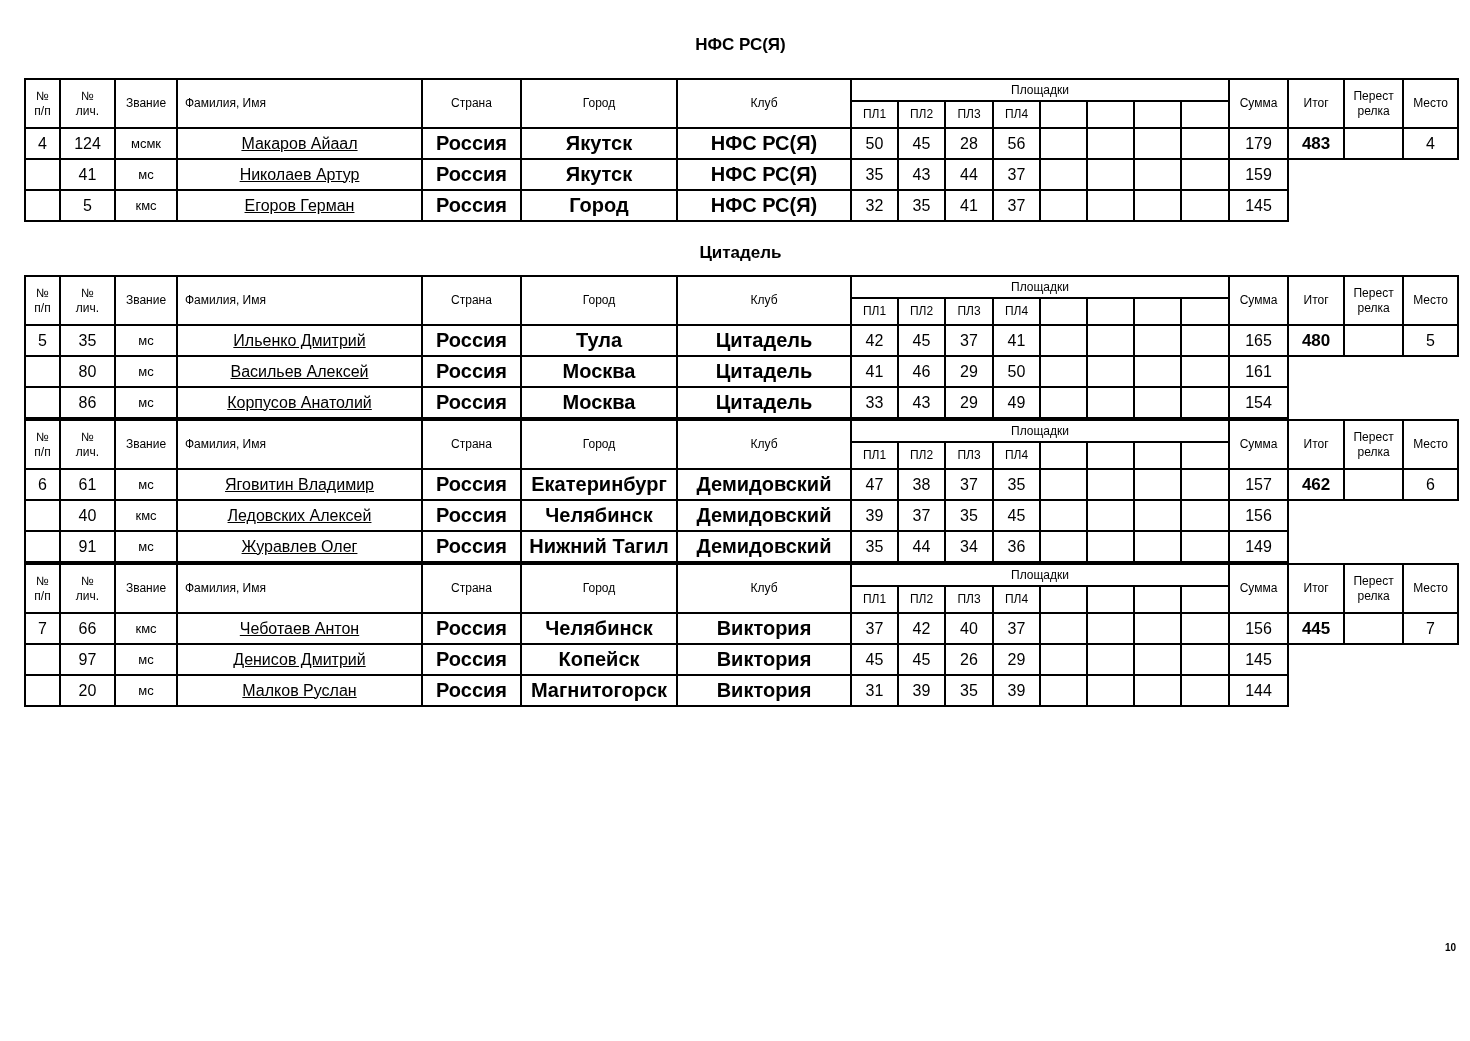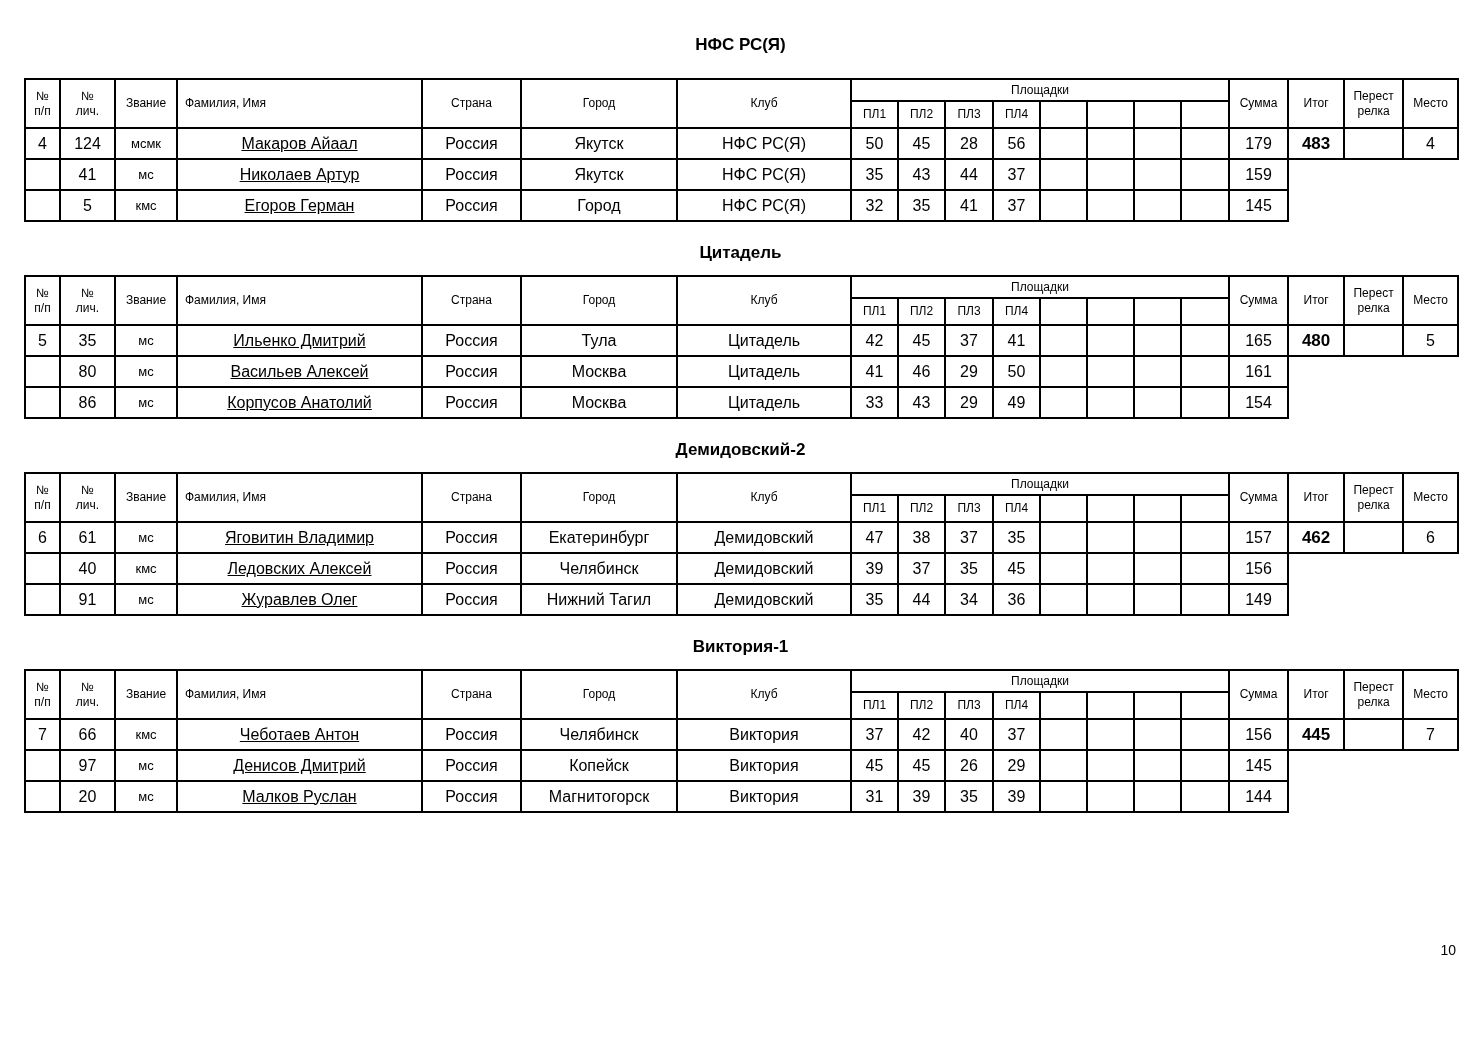--- a/index.html
+++ b/index.html
@@ -43,28 +43,28 @@
     white-space: pre-line;
     line-height: 1.25;
   }
   table.results th.h-name { text-align: left; padding-left: 7px; }
   tr.hr1 { height: 22px; }
   tr.hr2 { height: 27px; }
   tbody tr { height: 31px; }
   td.c-num   { font-size: 16px; }
   td.c-rank  { font-size: 13px; margin-left: 14px; }
   td.c-name  { font-size: 16px; text-align: left; padding-left: 10px; text-decoration: underline; }
-  td.c-text  { font-size: 16px; }
+  td.c-text  { font-size: 20px; font-weight: bold; }
   td.c-total { font-size: 17px; font-weight: bold; }
   td.ghost   { border: none; background: transparent; }
   .page-number {
     position: absolute;
     top: 942px; right: 14px;
-    font-size: 14px;
-    font-weight: normal;
+    font-size: 10px;
+    font-weight: bold;
   }
 </style>
 </head>
 <body>
 
 <main class="page">
   <div id="blocks">
       <section class="block">
         <h2 class="block-title">НФС РС(Я)</h2>
         <table class="results">
@@ -287,21 +287,20 @@
               <td class="c-num"></td>
               <td class="c-num"></td>
               <td class="c-num"></td>
               <td class="c-num"></td>
               <td class="c-num">154</td>
             </tr>
           </tbody>
         </table>
       </section>
       <section class="block">
-        <h2 class="block-title">Демидовский-2</h2>
         <table class="results">
           <colgroup>
             <col style="width:35px">
             <col style="width:55px">
             <col style="width:62px">
             <col style="width:245px">
             <col style="width:99px">
             <col style="width:156px">
             <col style="width:174px">
             <col style="width:47px">
@@ -401,21 +400,20 @@
               <td class="c-num"></td>
               <td class="c-num"></td>
               <td class="c-num"></td>
               <td class="c-num"></td>
               <td class="c-num">149</td>
             </tr>
           </tbody>
         </table>
       </section>
       <section class="block">
-        <h2 class="block-title">Виктория-1</h2>
         <table class="results">
           <colgroup>
             <col style="width:35px">
             <col style="width:55px">
             <col style="width:62px">
             <col style="width:245px">
             <col style="width:99px">
             <col style="width:156px">
             <col style="width:174px">
             <col style="width:47px">

